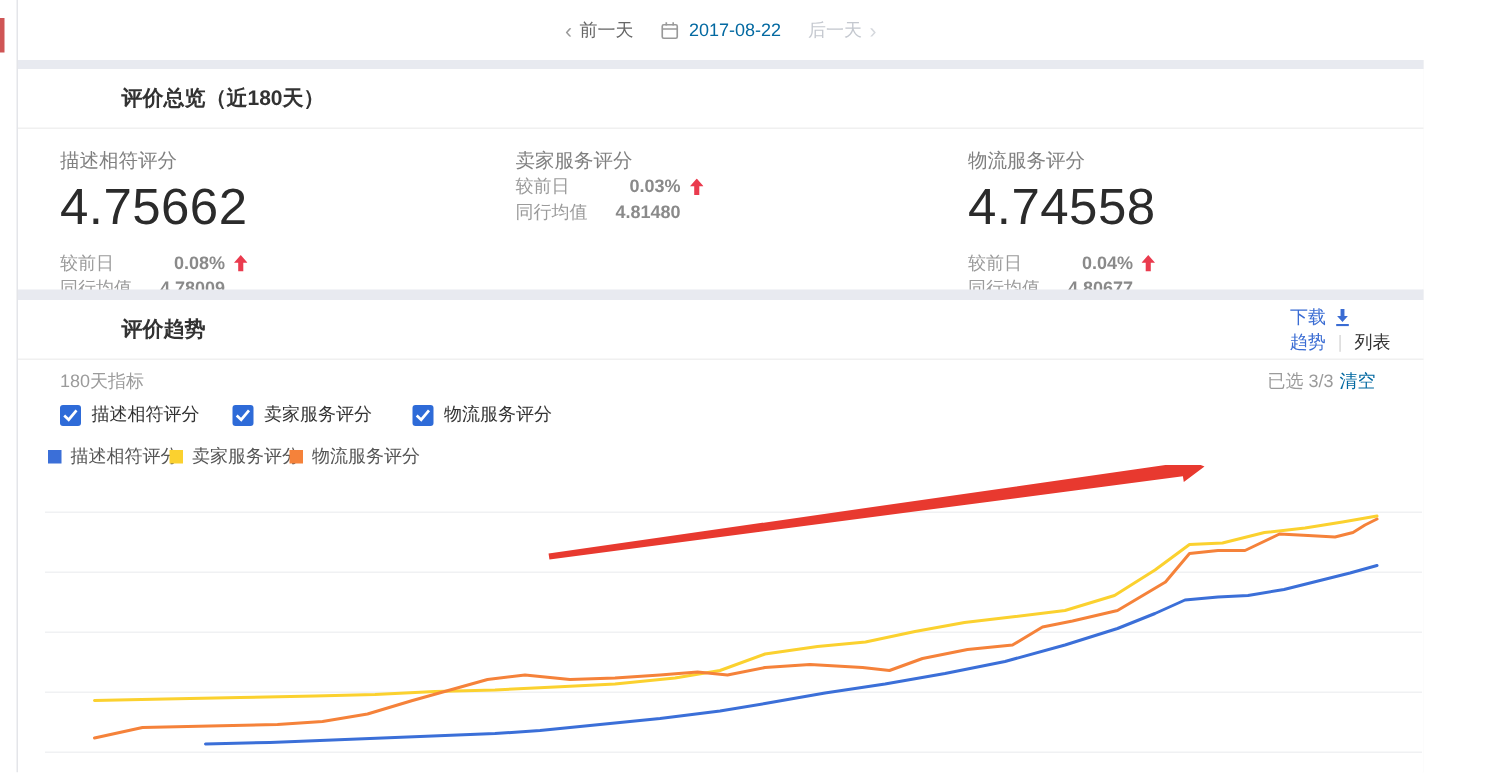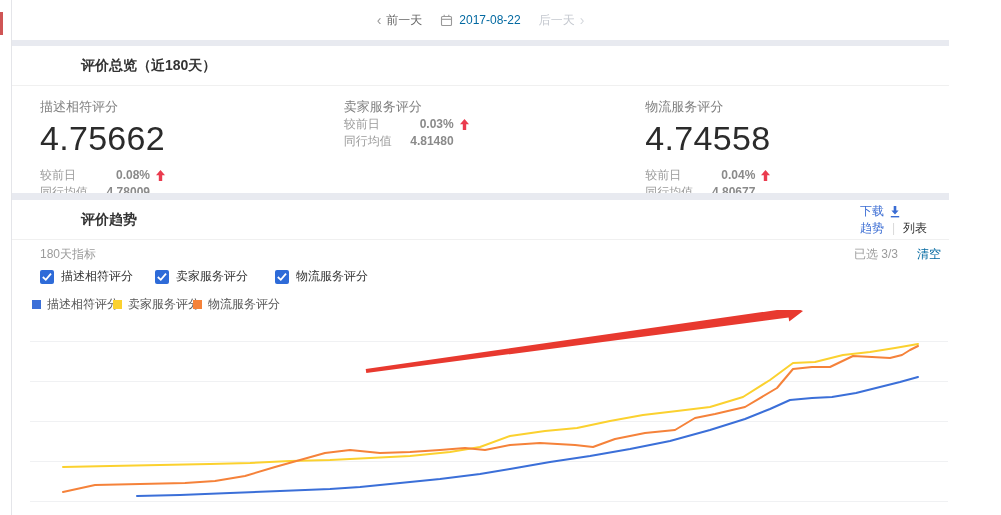--- a/index.html
+++ b/index.html
@@ -41,23 +41,23 @@
   .kv-value { min-width:46px; text-align:right; color:#8a8a8a;font-weight:bold; }
   .kv-arrow { margin-left:6px; display:flex; align-items:center; }
 
   .hdr-right { display:flex; align-items:center; font-size:12px;flex-direction:column; }
   .dl-group { display:flex; align-items:center; gap:5px; color:#3a6cd3; cursor:pointer; }
   .view-toggle { display:flex; align-items:center; margin-left:26px; }
   .view-trend { color:#3a6cd3; cursor:pointer;font-family:Liberation Mono, monospace; }
   .view-sep { color:#d9d9d9; margin:0 8px; }
   .view-list { color:#333; cursor:pointer; }
 
-  .filter-row { position:absolute; left:28px; right:8px; top:46px;
+  .filter-row { position:absolute; left:28px; right:32px; top:46px;
     display:flex; justify-content:space-between; align-items:center; font-size:12px; color:#9b9b9b; }
-  .sel-group { display:flex; gap:19px; }
+  .sel-group { display:flex; gap:4px; }
   .clear-link { color:#0369a1; cursor:pointer; }
 
   .cb-item { position:absolute; top:68px; display:flex; align-items:center; cursor:pointer; }
   .cb-box { width:14px; height:14px; border-radius:2px; background:#2e6bd8;
     display:flex; align-items:center; justify-content:center; }
   .cb-label { margin-left:7px; font-size:12px; color:#333; }
 
   .lg-item { position:absolute; top:96px; display:flex; align-items:center; }
   .lg-square { width:9px; height:9px; }
   .lg-label { margin-left:6px; font-size:12px; color:#555; }

